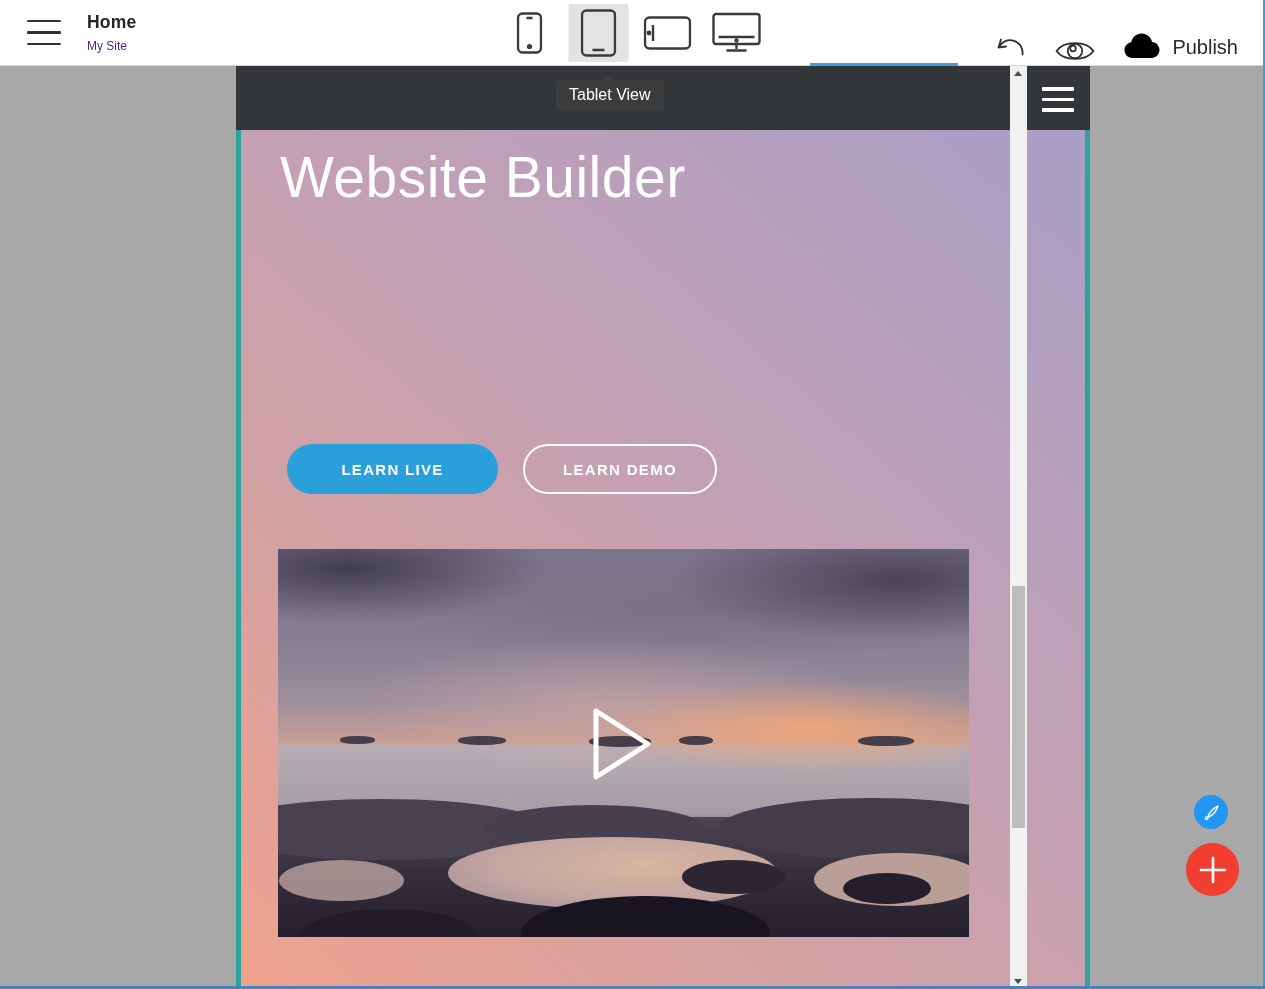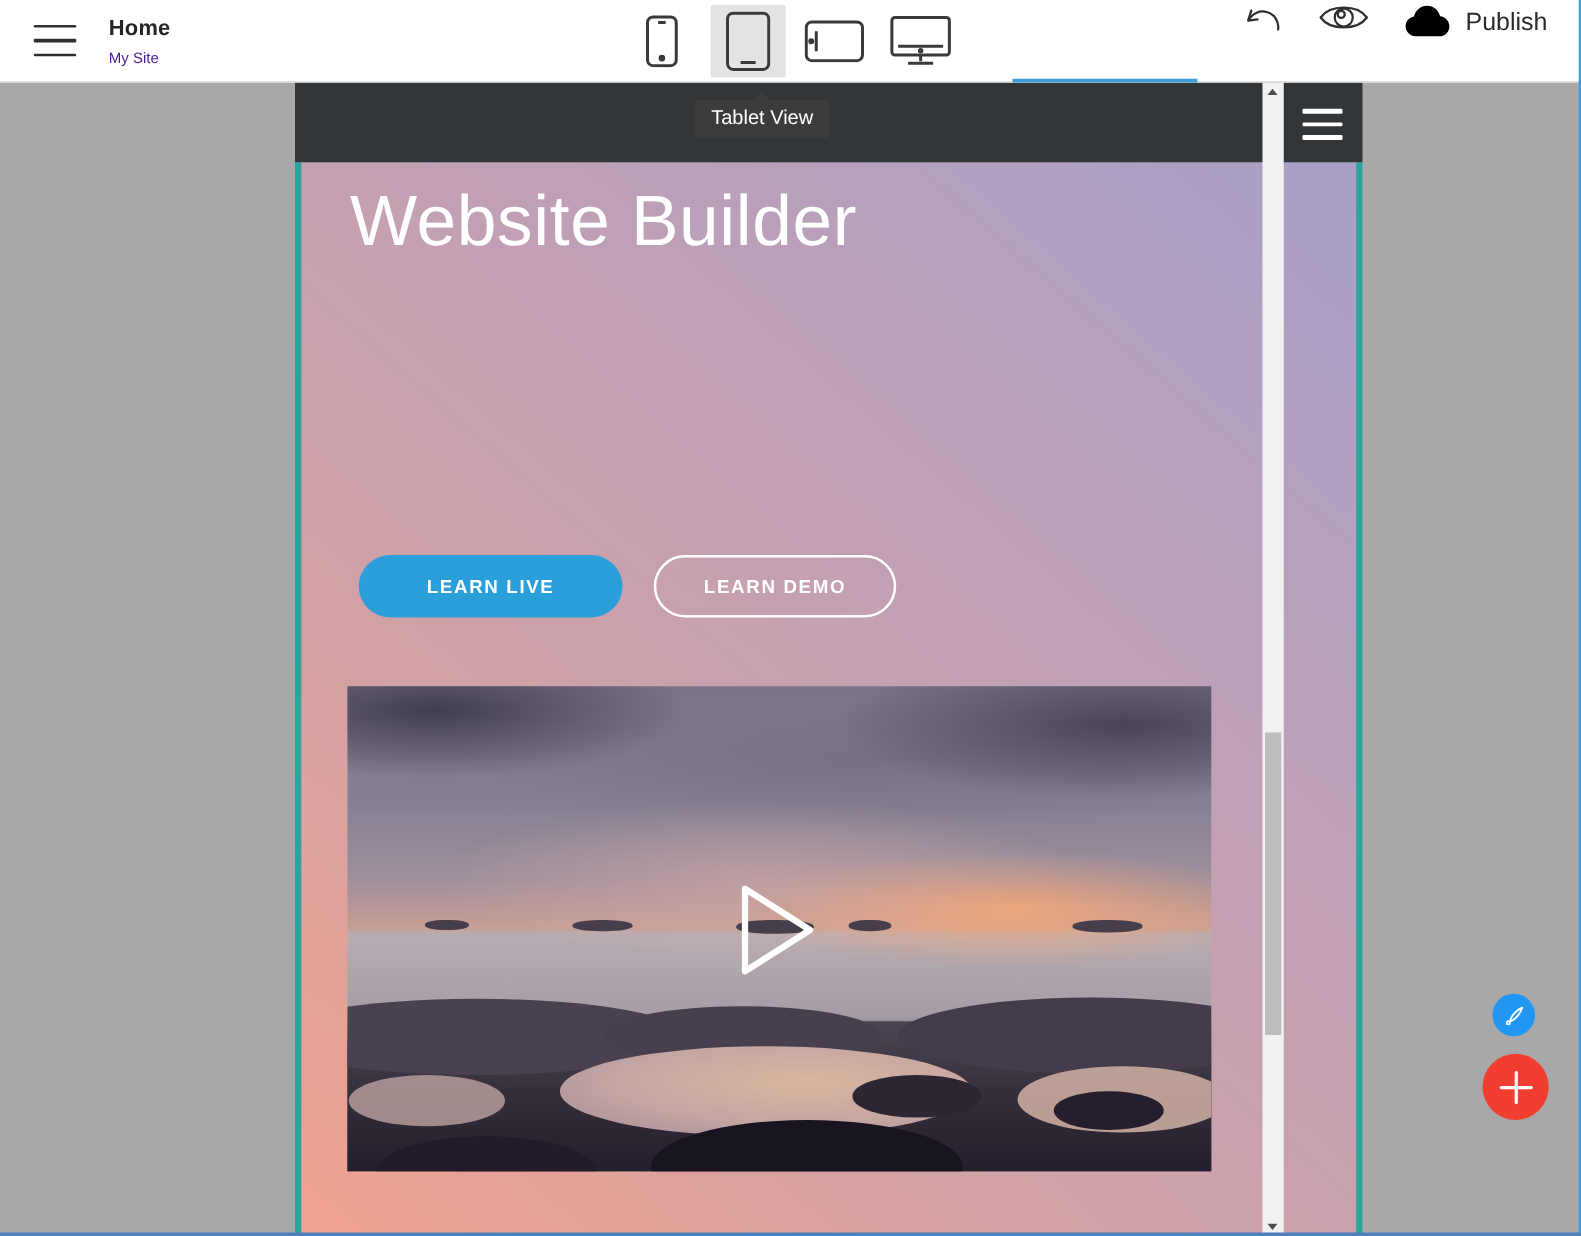--- a/index.html
+++ b/index.html
@@ -17,21 +17,21 @@
   .site-title { font-size:17.5px; color:#252525; font-weight:600; letter-spacing:.2px; }
   .site-sub { font-size:12px; color:#4c1d95; }
 
   .device-group { position:absolute; left:50%; top:0; transform:translateX(-50%);
                   height:66px; display:flex; align-items:center; gap:9px; }
   .device-btn { width:60px; height:58px; display:flex; align-items:center; justify-content:center;
                 border-radius:2px; cursor:pointer; }
   .device-btn.selected { background:#e3e3e3; }
   .device-btn svg { stroke:#3a3a3a; fill:none; stroke-width:2.4; }
 
-  .tb-right { position:absolute; right:27px; top:0; height:65px; display:flex; align-items:flex-start; gap:25px; }
+  .tb-right { position:absolute; right:27px; top:0; height:65px; display:flex; align-items:flex-end; gap:25px; }
   .tb-icon-btn { display:flex; align-items:center; cursor:pointer; }
   .tb-icon-btn svg { stroke:#2f2f2f; fill:none; stroke-width:1.8; stroke-linecap:round; stroke-linejoin:round; }
   .publish { display:flex; align-items:center; gap:9px; cursor:pointer; }
   .publish-label { font-size:20px; color:#2b2b2b; }
 
   
   .stage { position:absolute; top:66px; left:0; right:0; bottom:0; }
 
   .preview-col { position:absolute; left:236px; width:854px; top:0; bottom:0; }
   .blue-strip { position:absolute; left:574px; top:-3px; width:148px; height:3px;

